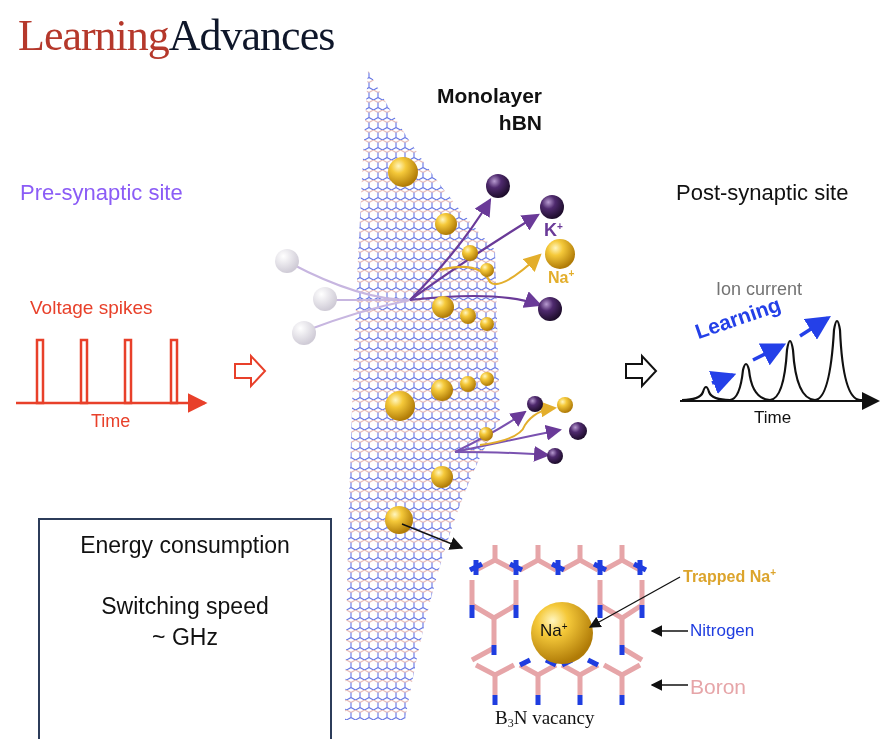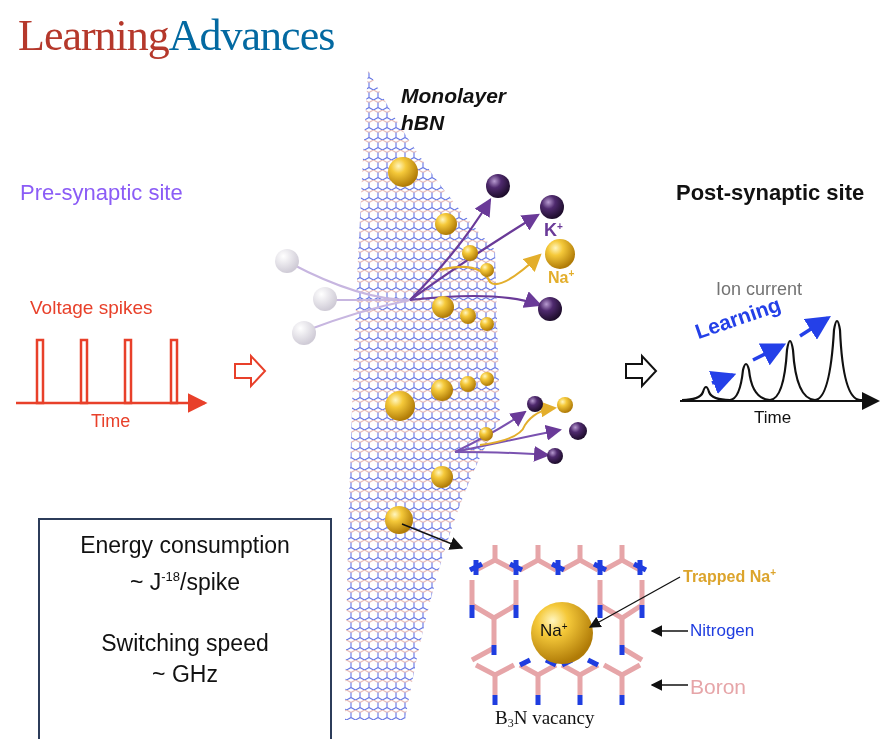--- a/index.html
+++ b/index.html
@@ -1,23 +1,23 @@
 <!DOCTYPE html>
 <html><head>
 <meta charset="utf-8">
 <style>
   html,body{margin:0;padding:0;background:#fff;}
   body{width:893px;height:739px;position:relative;overflow:hidden;font-family:"Liberation Sans",sans-serif;}
   .abs{position:absolute;}
   .logo{left:18px;top:10px;font-family:"Liberation Serif",serif;font-size:44px;letter-spacing:-1px;line-height:52px;white-space:nowrap;}
   .logo .sci{color:#b5382b;}
-  .logo .adv{color:#0369a1;}
+  .logo .adv{color:#0f172a;}
   .h-pre{left:20px;top:180px;font-size:22px;color:#8b5cf6;}
-  .h-post{left:676px;top:180px;font-size:22px;color:#111;font-weight:bold;}
-  .mono{left:401px;top:82px;font-size:21px;font-weight:bold;color:#111;text-align:left;line-height:27px;width:120px;font-style:italic;}
+  .h-post{left:676px;top:180px;font-size:22px;color:#111;}
+  .mono{left:422px;top:82px;font-size:21px;font-weight:bold;color:#111;text-align:right;line-height:27px;width:120px;}
   .vs{left:30px;top:297px;font-size:19px;color:#e8402a;}
   .vs-time{left:91px;top:411px;font-size:18px;color:#e8402a;}
   .ion{left:716px;top:279px;font-size:18px;color:#737373;}
   .ion-time{left:754px;top:408px;font-size:17px;color:#111;}
   .learning{left:700px;top:320px;font-size:21px;font-weight:bold;color:#2440e8;transform:rotate(-19deg);transform-origin:left bottom;}
   .kplus{left:544px;top:220px;font-size:18px;font-weight:bold;color:#6a3a98;}
   .naplus{left:548px;top:268px;font-size:16px;font-weight:bold;color:#e3ae2c;}
   .box{left:38px;top:518px;width:293px;width:294px;height:236px;border:2px solid #2c3c5a;box-sizing:border-box;text-align:center;color:#111;}
   .box .line{font-size:23px;line-height:31px;}
   .box sup{font-size:13px;vertical-align:9px;}
@@ -185,21 +185,20 @@
 <div class="abs kplus"><span>K</span><sup>+</sup></div>
 <div class="abs naplus"><span>Na</span><sup>+</sup></div>
 
 <div class="abs h-post">Post-synaptic site</div>
 <div class="abs ion">Ion current</div>
 <div class="abs learning">Learning</div>
 <div class="abs ion-time">Time</div>
 
 <div class="abs box">
   <div class="line" style="margin-top:10px">Energy consumption</div>
-  <div class="line"><span>~ J</span><sup>-18</sup><span>/spike</span></div>
   <div class="line" style="margin-top:30px">Switching speed</div>
   <div class="line">~ GHz</div>
 </div>
 
 <div class="abs na-in"><span>Na</span><sup>+</sup></div>
 <div class="abs trapped"><span>Trapped Na</span><sup>+</sup></div>
 <div class="abs nitrogen">Nitrogen</div>
 <div class="abs boron">Boron</div>
 <div class="abs vacancy"><span>B</span><sub>3</sub><span>N vacancy</span></div>
 

